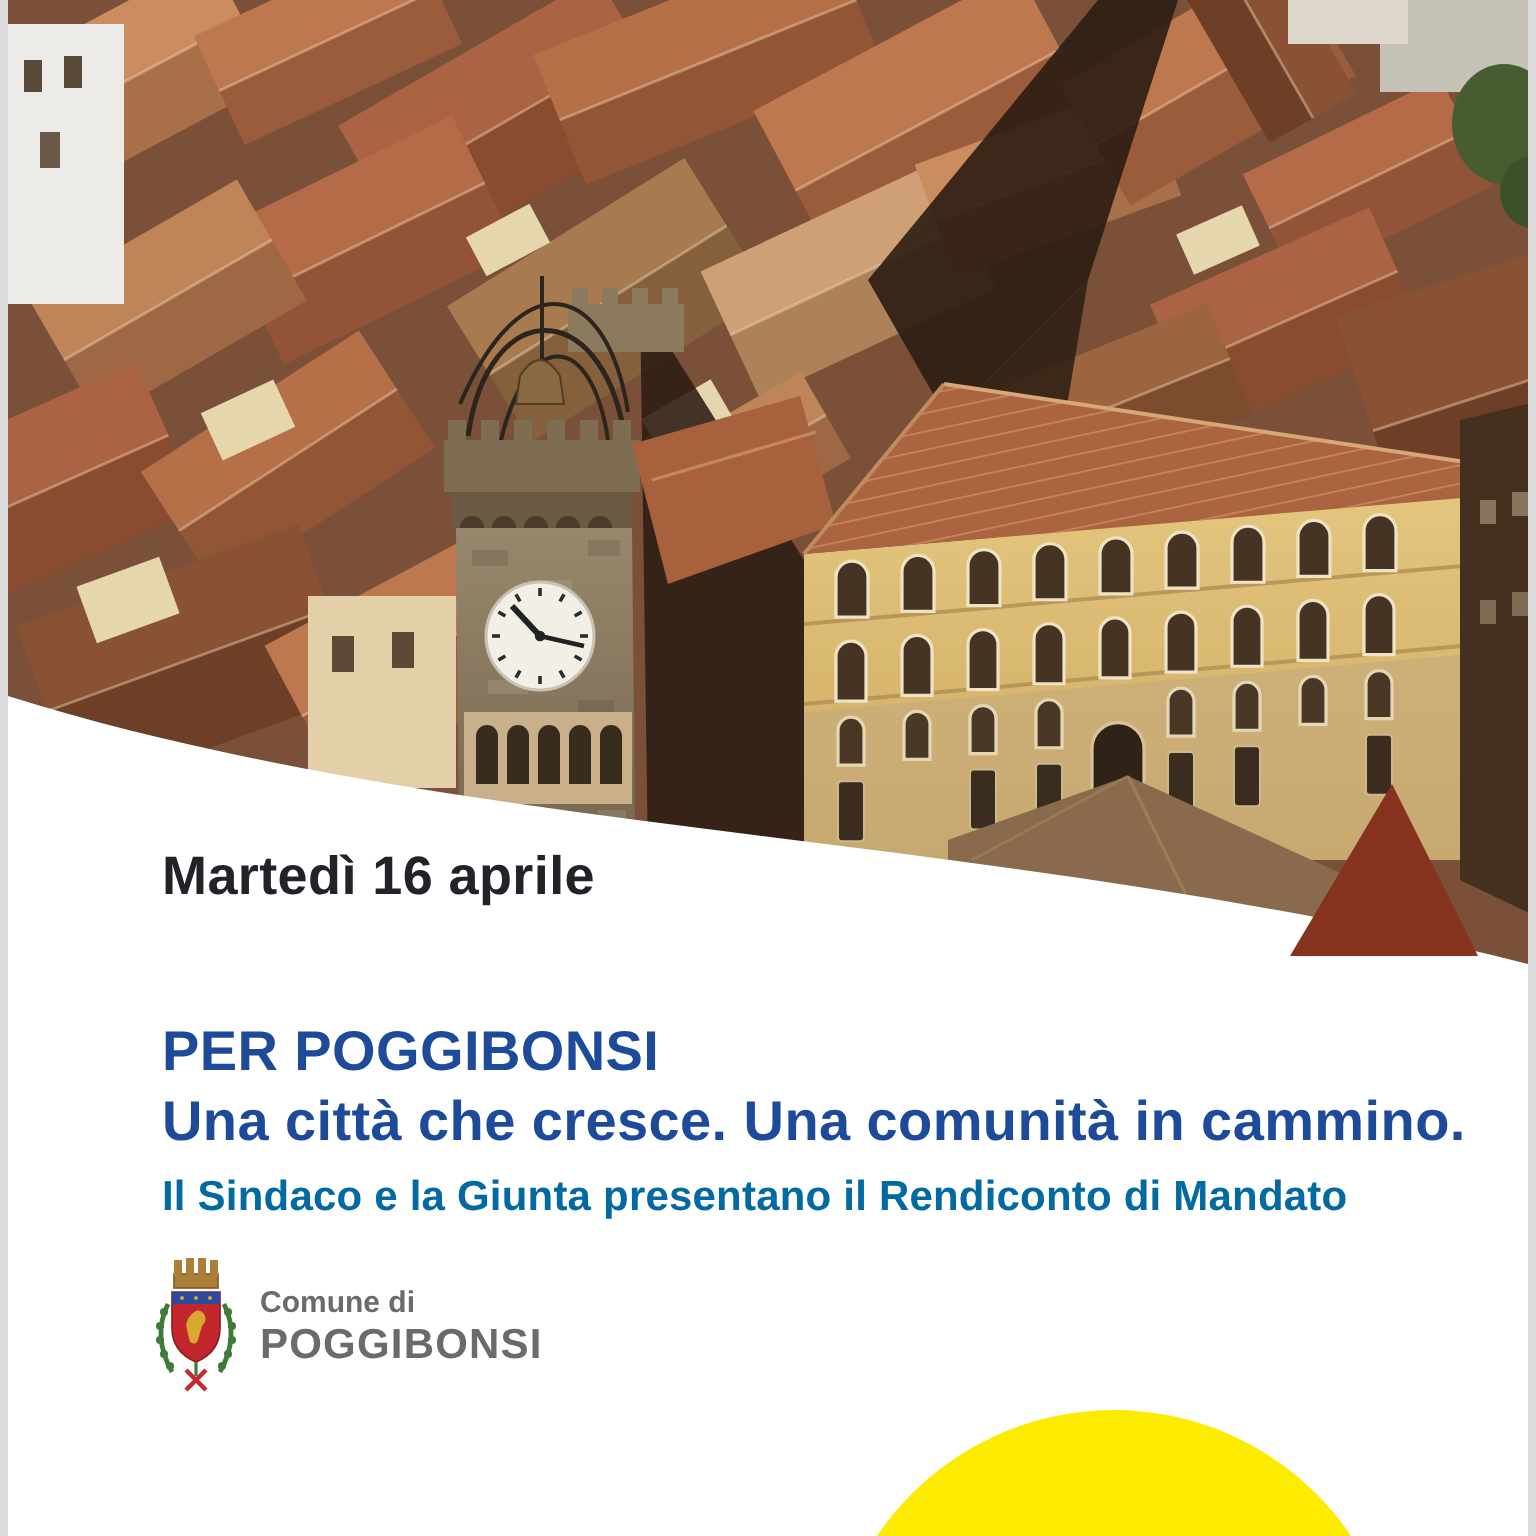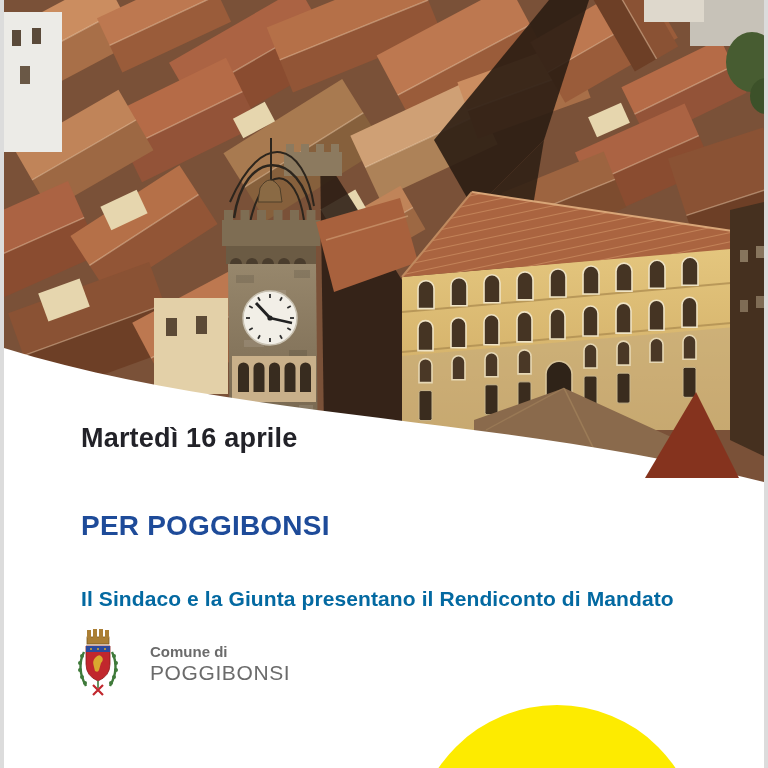--- a/index.html
+++ b/index.html
@@ -20,29 +20,29 @@
     position:absolute;left:77px;top:508px;
     font-size:28px;font-weight:700;line-height:35px;
     color:var(--accent-blue,#1e4b99);letter-spacing:.2px;
   }
   .desc{
     position:absolute;left:77px;top:587px;
     font-size:21px;font-weight:700;color:#0369a1;letter-spacing:.1px;
   }
   .logo-row{
     position:absolute;left:70px;top:627px;
-    display:flex;align-items:center;gap:28px;
+    display:flex;align-items:center;gap:8px;
   }
   .logo-text{display:flex;flex-direction:column;justify-content:center;}
   .logo-prefix{
     font-size:15px;font-weight:700;line-height:18px;
     color:var(--logo-gray,#6b6b6b);
   }
   .logo-name{
-    font-size:21px;font-weight:400;line-height:23px;letter-spacing:.6px;
+    font-size:21px;font-weight:700;line-height:23px;letter-spacing:.6px;
     color:var(--logo-gray,#6b6b6b);
   }
   .yellow-circle{
     position:absolute;left:410px;top:705px;width:286px;height:286px;
     border-radius:50%;background:var(--circle-yellow,#fdeb00);
   }
 </style>
 </head>
 <body>
 
@@ -348,20 +348,21 @@
       <polygon points="692,392 735,478 641,478" style="fill:var(--triangle-brown,#85331e)"></polygon>
     </svg>
   </div>
 
   <div class="date-block">
     <div>Martedì 16 aprile</div>
   </div>
 
   <div class="campaign">
     <div>PER POGGIBONSI</div>
+    <div>Una città che cresce. Una comunità in cammino.</div>
   </div>
 
   <div class="desc">Il Sindaco e la Giunta presentano il Rendiconto di Mandato</div>
 
   <div class="logo-row">
     <svg width="48" height="72" viewBox="0 0 48 72">
       <g>
         <rect x="13" y="10" width="22" height="7" fill="#ab7f35" stroke="#7d5a20" stroke-width=".8"></rect>
         <rect x="13" y="3" width="4" height="8" fill="#ab7f35"></rect>
         <rect x="19" y="2" width="4" height="9" fill="#ab7f35"></rect>

